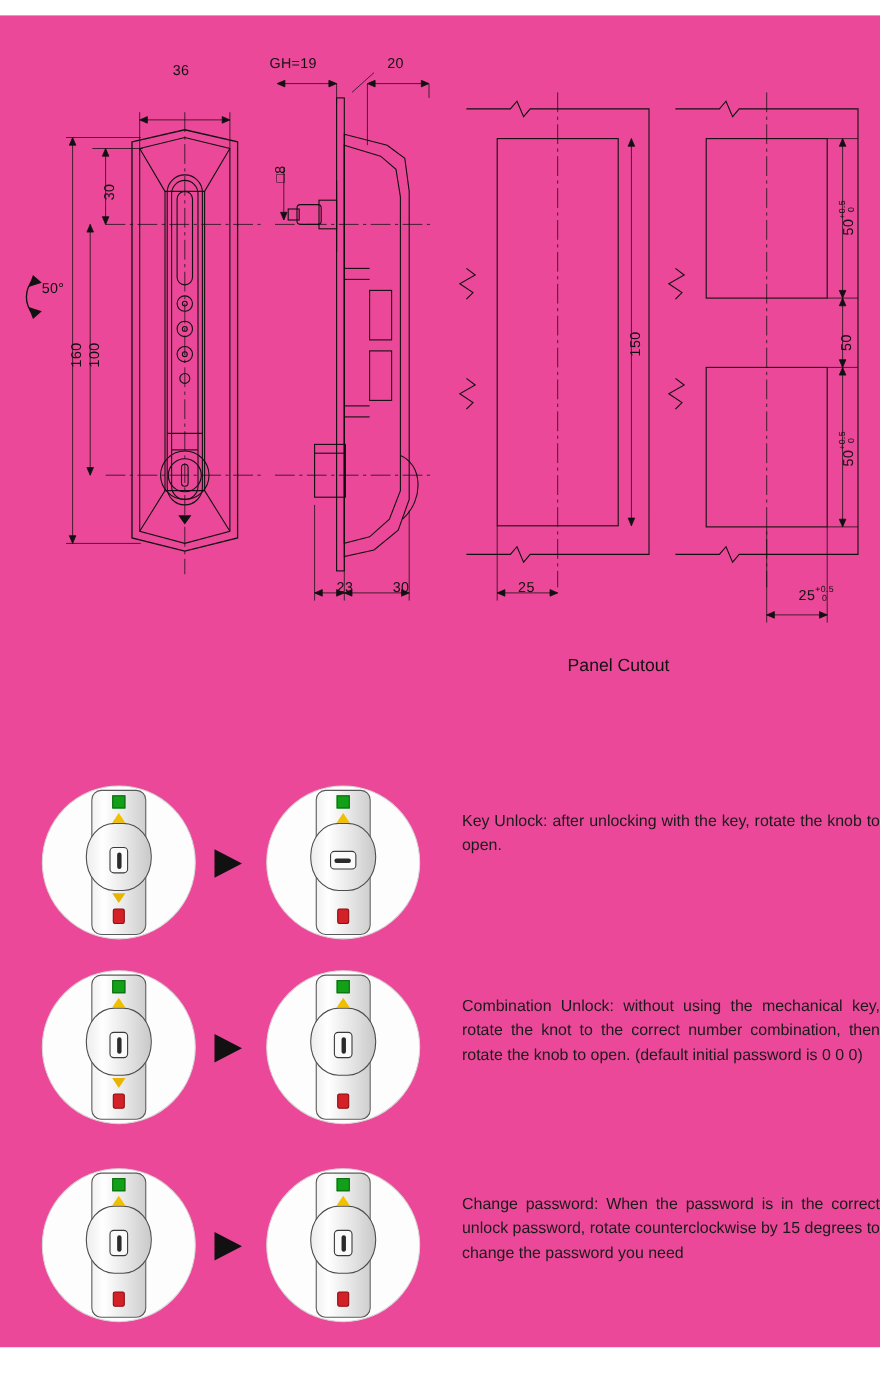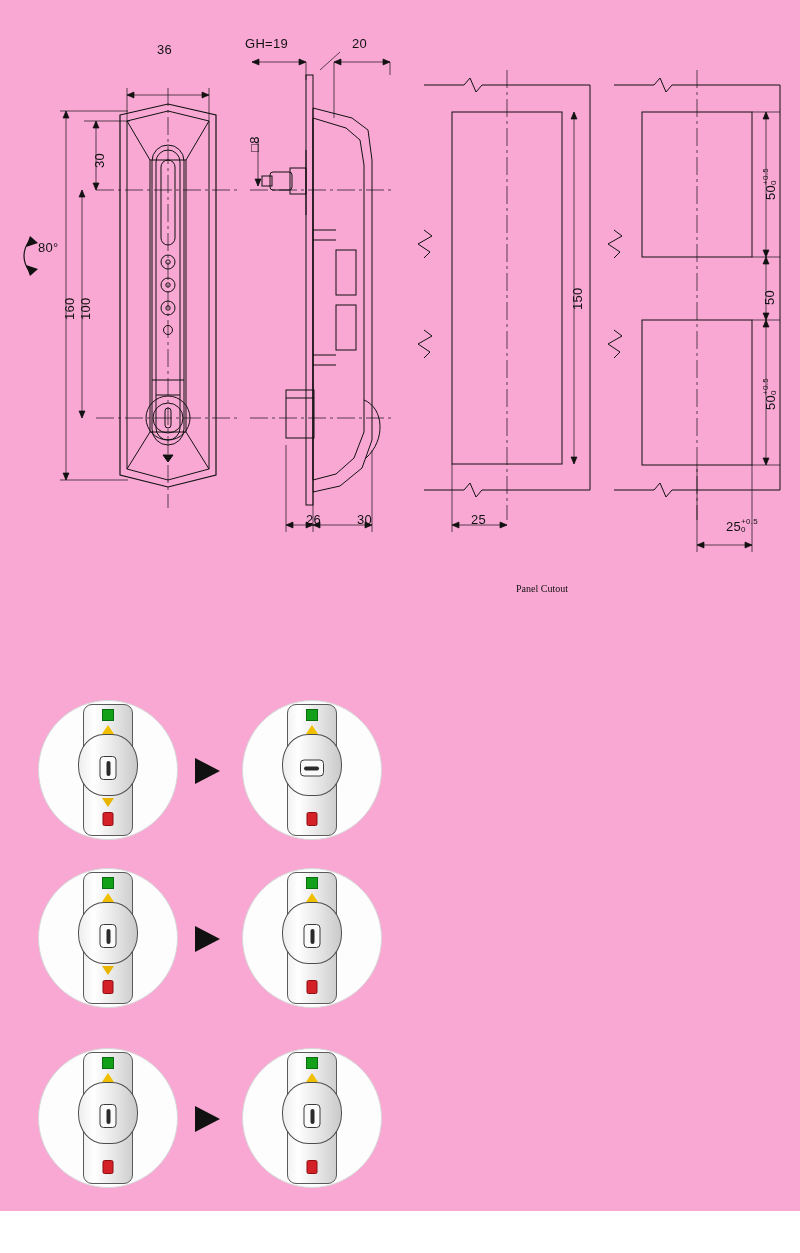--- a/index.html
+++ b/index.html
@@ -6,45 +6,45 @@
   html, body {
     margin: 0; padding: 0;
     background: #ffffff;
     font-family: "Liberation Sans", sans-serif;
   }
   #page {
     position: relative;
     width: 800px;
     height: 1211px;
     overflow: hidden;
-    background: #f9a8d4;
+    background: #ec4899;
+    margin-top: 14px;
   }
   .dim-text {
     position: absolute;
     font-size: 13px;
     color: #111;
     white-space: nowrap;
     letter-spacing: .3px;
   }
   .dim-text.rot {
     transform-origin: 0 0;
     transform: rotate(-90deg);
   }
   .subfrac {
     display: inline-block;
     font-size: 8px;
     line-height: 1.05;
     vertical-align: -1px;
-    text-align: left;
+    text-align: center;
   }
   .caption {
     position: absolute;
-    font-size: 10px;
+    font-size: 16px;
     color: #111;
-    font-family: Liberation Serif, serif;
   }
   
   .instr-row {
     position: absolute;
     left: 30px;
     width: 745px;
     height: 155px;
   }
   .circle {
     position: absolute;
@@ -345,26 +345,26 @@
       <g stroke-width=".7" stroke-dasharray="18 4 3 4">
         <path d="M697 70 L697 520"></path>
       </g>
     </g>
   </svg>
 
   <div class="dim-text" style="left:157px;top:42px;">36</div>
   <div class="dim-text rot" style="left:92px;top:168px;">30</div>
   <div class="dim-text rot" style="left:78px;top:320px;">100</div>
   <div class="dim-text rot" style="left:62px;top:320px;">160</div>
-  <div class="dim-text" style="left:38px;top:240px;">80°</div>
+  <div class="dim-text" style="left:38px;top:240px;">50°</div>
 
   <div class="dim-text" style="left:245px;top:36px;">GH=19</div>
   <div class="dim-text" style="left:352px;top:36px;">20</div>
   <div class="dim-text rot" style="left:247px;top:152px;">□8</div>
-  <div class="dim-text" style="left:306px;top:512px;">26</div>
+  <div class="dim-text" style="left:306px;top:512px;">23</div>
   <div class="dim-text" style="left:357px;top:512px;">30</div>
 
   <div class="dim-text rot" style="left:570px;top:310px;">150</div>
   <div class="dim-text" style="left:471px;top:512px;">25</div>
 
   <div class="dim-text rot" style="left:762px;top:200px;">
     <span>50</span><span class="subfrac"><span>+0.5</span><br><span>0</span></span>
   </div>
   <div class="dim-text rot" style="left:762px;top:305px;">50</div>
   <div class="dim-text rot" style="left:762px;top:410px;">
@@ -396,20 +396,21 @@
         <div class="hplate"></div>
         <div class="hwide"></div>
         <div class="greenbox"></div>
         <div class="yellowtri"></div>
         <div class="keyhole turned">
             <div class="slot"></div>
           </div>
         <div class="redbox"></div>
       </div>
     </div>
+    <div class="instr-text">Key Unlock: after unlocking with the key, rotate the knob to open.</div>
   </div>
 
   <div class="instr-row" style="top:868px;">
     <div class="circle a">
       <div class="hbody">
         <div class="hplate"></div>
         <div class="hwide"></div>
         <div class="greenbox"></div>
         <div class="yellowtri"></div>
         <div class="keyhole">
@@ -425,20 +426,21 @@
         <div class="hplate"></div>
         <div class="hwide"></div>
         <div class="greenbox"></div>
         <div class="yellowtri"></div>
         <div class="keyhole">
             <div class="slot"></div>
           </div>
         <div class="redbox"></div>
       </div>
     </div>
+    <div class="instr-text">Combination Unlock: without using the mechanical key, rotate the knot to the correct number combination, then rotate the knob to open. (default initial password is 0 0 0)</div>
   </div>
 
   <div class="instr-row" style="top:1048px;">
     <div class="circle a">
       <div class="hbody">
         <div class="hplate"></div>
         <div class="hwide"></div>
         <div class="greenbox"></div>
         <div class="yellowtri"></div>
         <div class="keyhole">
@@ -453,15 +455,16 @@
         <div class="hplate"></div>
         <div class="hwide"></div>
         <div class="greenbox"></div>
         <div class="yellowtri"></div>
         <div class="keyhole">
             <div class="slot"></div>
           </div>
         <div class="redbox"></div>
       </div>
     </div>
+    <div class="instr-text">Change password: When the password is in the correct unlock password, rotate counterclockwise by 15 degrees to change the password you need</div>
   </div>
 
 </div>
 
 </body></html>

